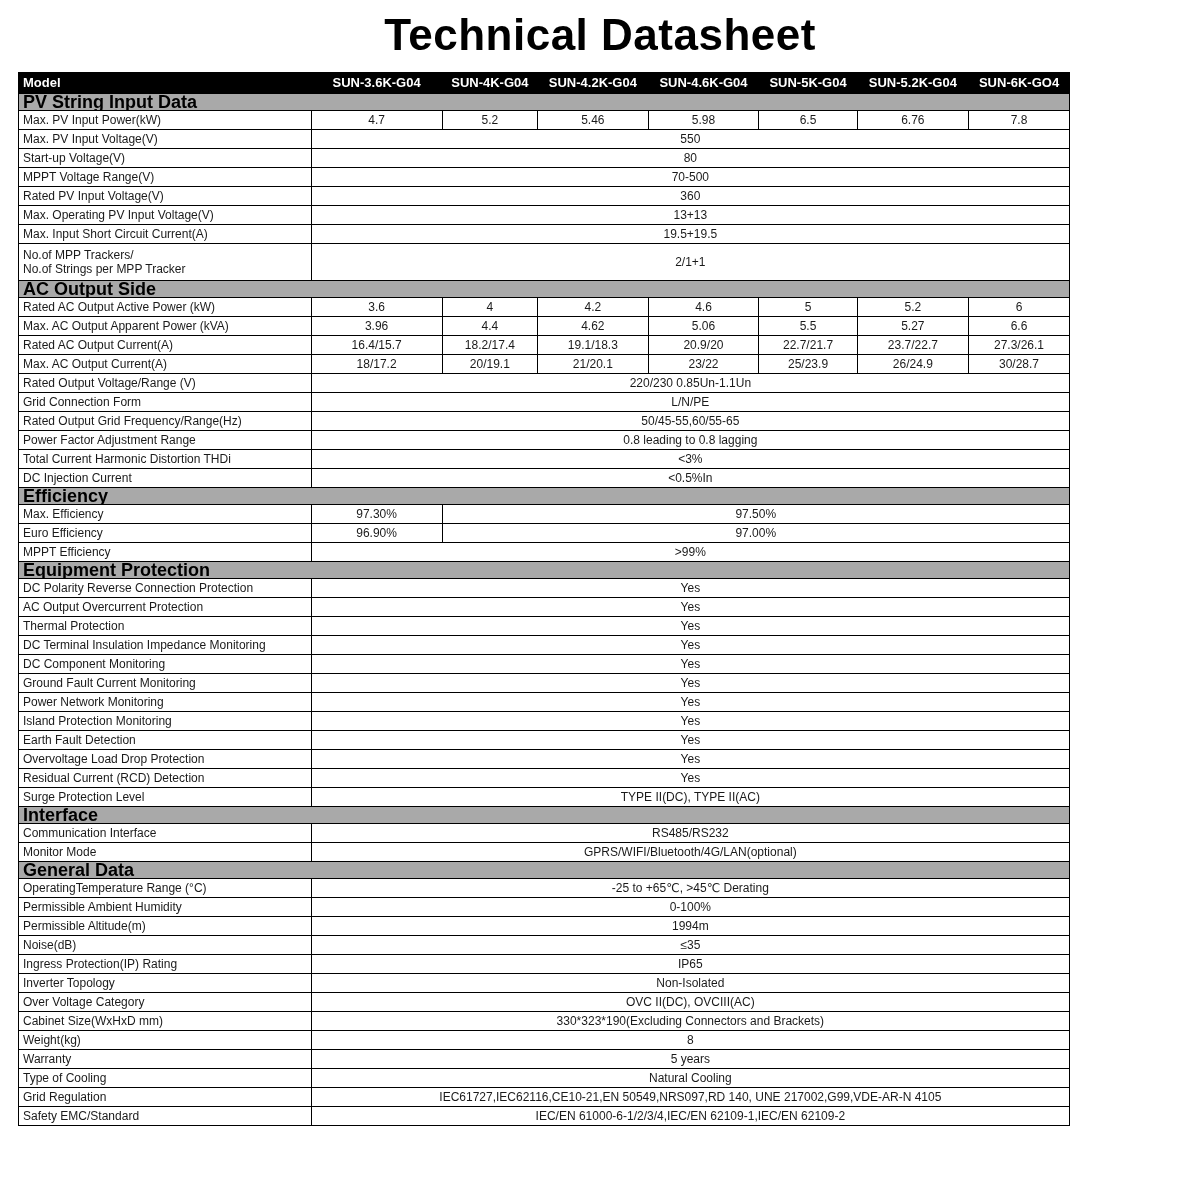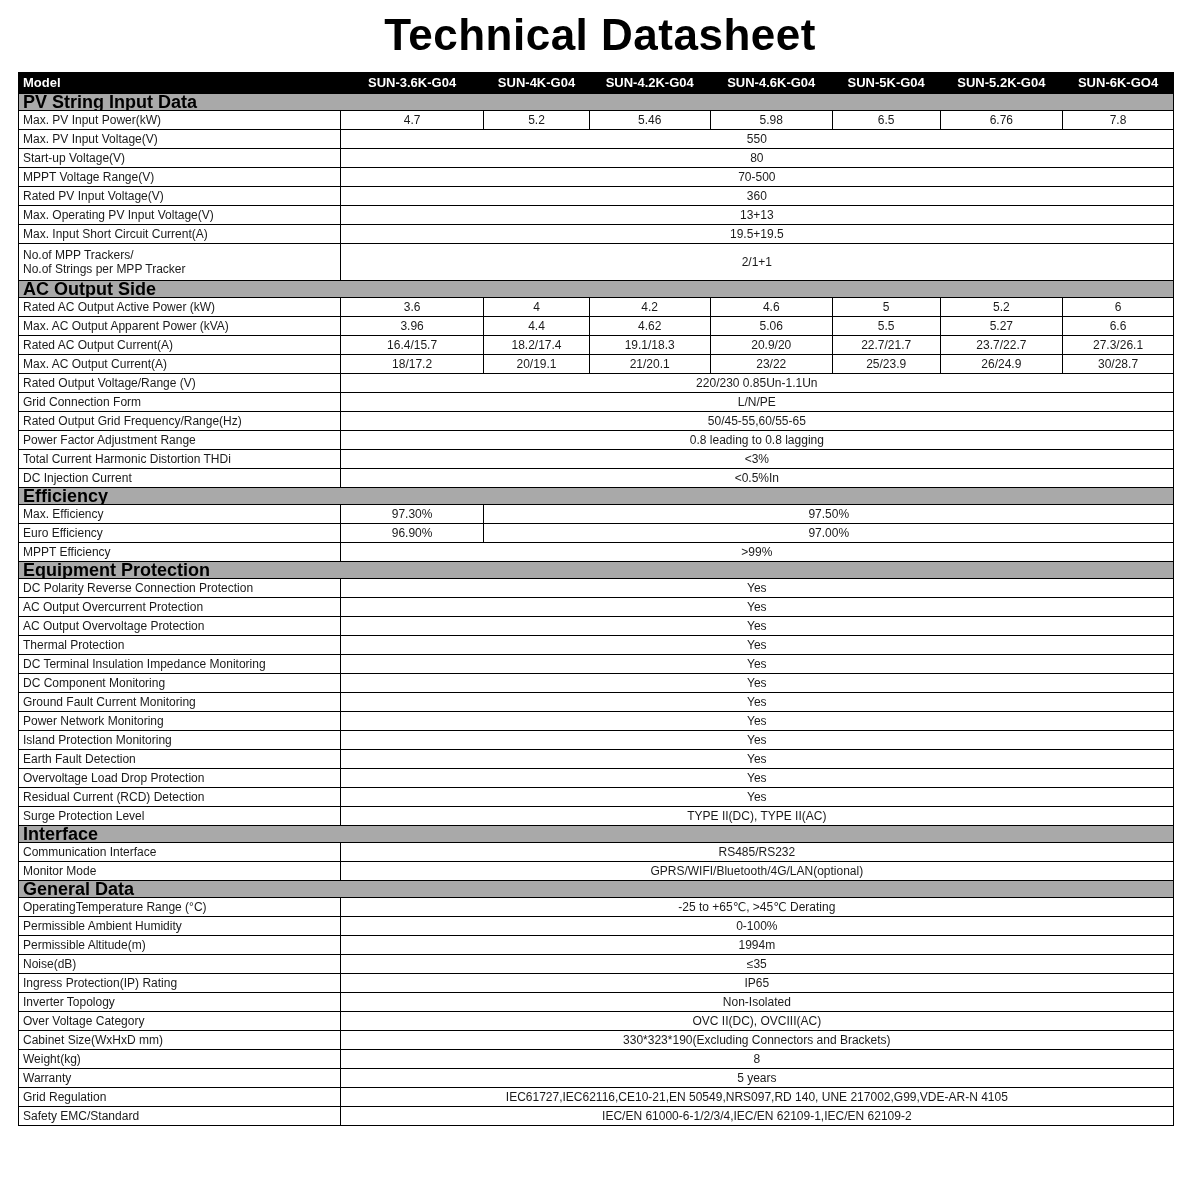--- a/index.html
+++ b/index.html
@@ -18,21 +18,21 @@
     text-align:center;
     font-size:44px;
     font-weight:bold;
     color:#000;
     margin:10px 0 12px 0;
     letter-spacing:0.5px;
   }
   table.datasheet{
     border-collapse:collapse;
     table-layout:fixed;
-    width:1156px;
+    width:1052px;
     margin:0 18px;
     padding-left:40px;
   }
   table.datasheet td{
     border:1px solid var(--border);
     font-size:12px;
     line-height:14px;
     padding:1px 4px;
     height:16px;
     overflow:hidden;
@@ -218,24 +218,20 @@
       </tr>
       <tr class="data-row">
         <td class="label-cell">DC Polarity Reverse Connection Protection</td>
         <td class="value-cell" colspan="7">Yes</td>
       </tr>
       <tr class="data-row">
         <td class="label-cell">AC Output Overcurrent Protection</td>
         <td class="value-cell" colspan="7">Yes</td>
       </tr>
       <tr class="data-row">
-        <td class="label-cell">AC Output Overvoltage Protection</td>
-        <td class="value-cell" colspan="7">Yes</td>
-      </tr>
-      <tr class="data-row">
         <td class="label-cell">Thermal Protection</td>
         <td class="value-cell" colspan="7">Yes</td>
       </tr>
       <tr class="data-row">
         <td class="label-cell">DC Terminal Insulation Impedance Monitoring</td>
         <td class="value-cell" colspan="7">Yes</td>
       </tr>
       <tr class="data-row">
         <td class="label-cell">DC Component Monitoring</td>
         <td class="value-cell" colspan="7">Yes</td>
@@ -314,20 +310,24 @@
         <td class="label-cell">Cabinet Size(WxHxD mm)</td>
         <td class="value-cell" colspan="7">330*323*190(Excluding Connectors and Brackets)</td>
       </tr>
       <tr class="data-row">
         <td class="label-cell">Weight(kg)</td>
         <td class="value-cell" colspan="7">8</td>
       </tr>
       <tr class="data-row">
         <td class="label-cell">Warranty</td>
         <td class="value-cell" colspan="7">5 years</td>
+      </tr>
+      <tr class="data-row">
+        <td class="label-cell">Type of Cooling</td>
+        <td class="value-cell" colspan="7">Natural Cooling</td>
       </tr>
       <tr class="data-row">
         <td class="label-cell">Grid Regulation</td>
         <td class="value-cell" colspan="7">IEC61727,IEC62116,CE10-21,EN 50549,NRS097,RD 140, UNE 217002,G99,VDE-AR-N 4105</td>
       </tr>
       <tr class="data-row">
         <td class="label-cell">Safety EMC/Standard</td>
         <td class="value-cell" colspan="7">IEC/EN 61000-6-1/2/3/4,IEC/EN 62109-1,IEC/EN 62109-2</td>
       </tr>
     </tbody>

